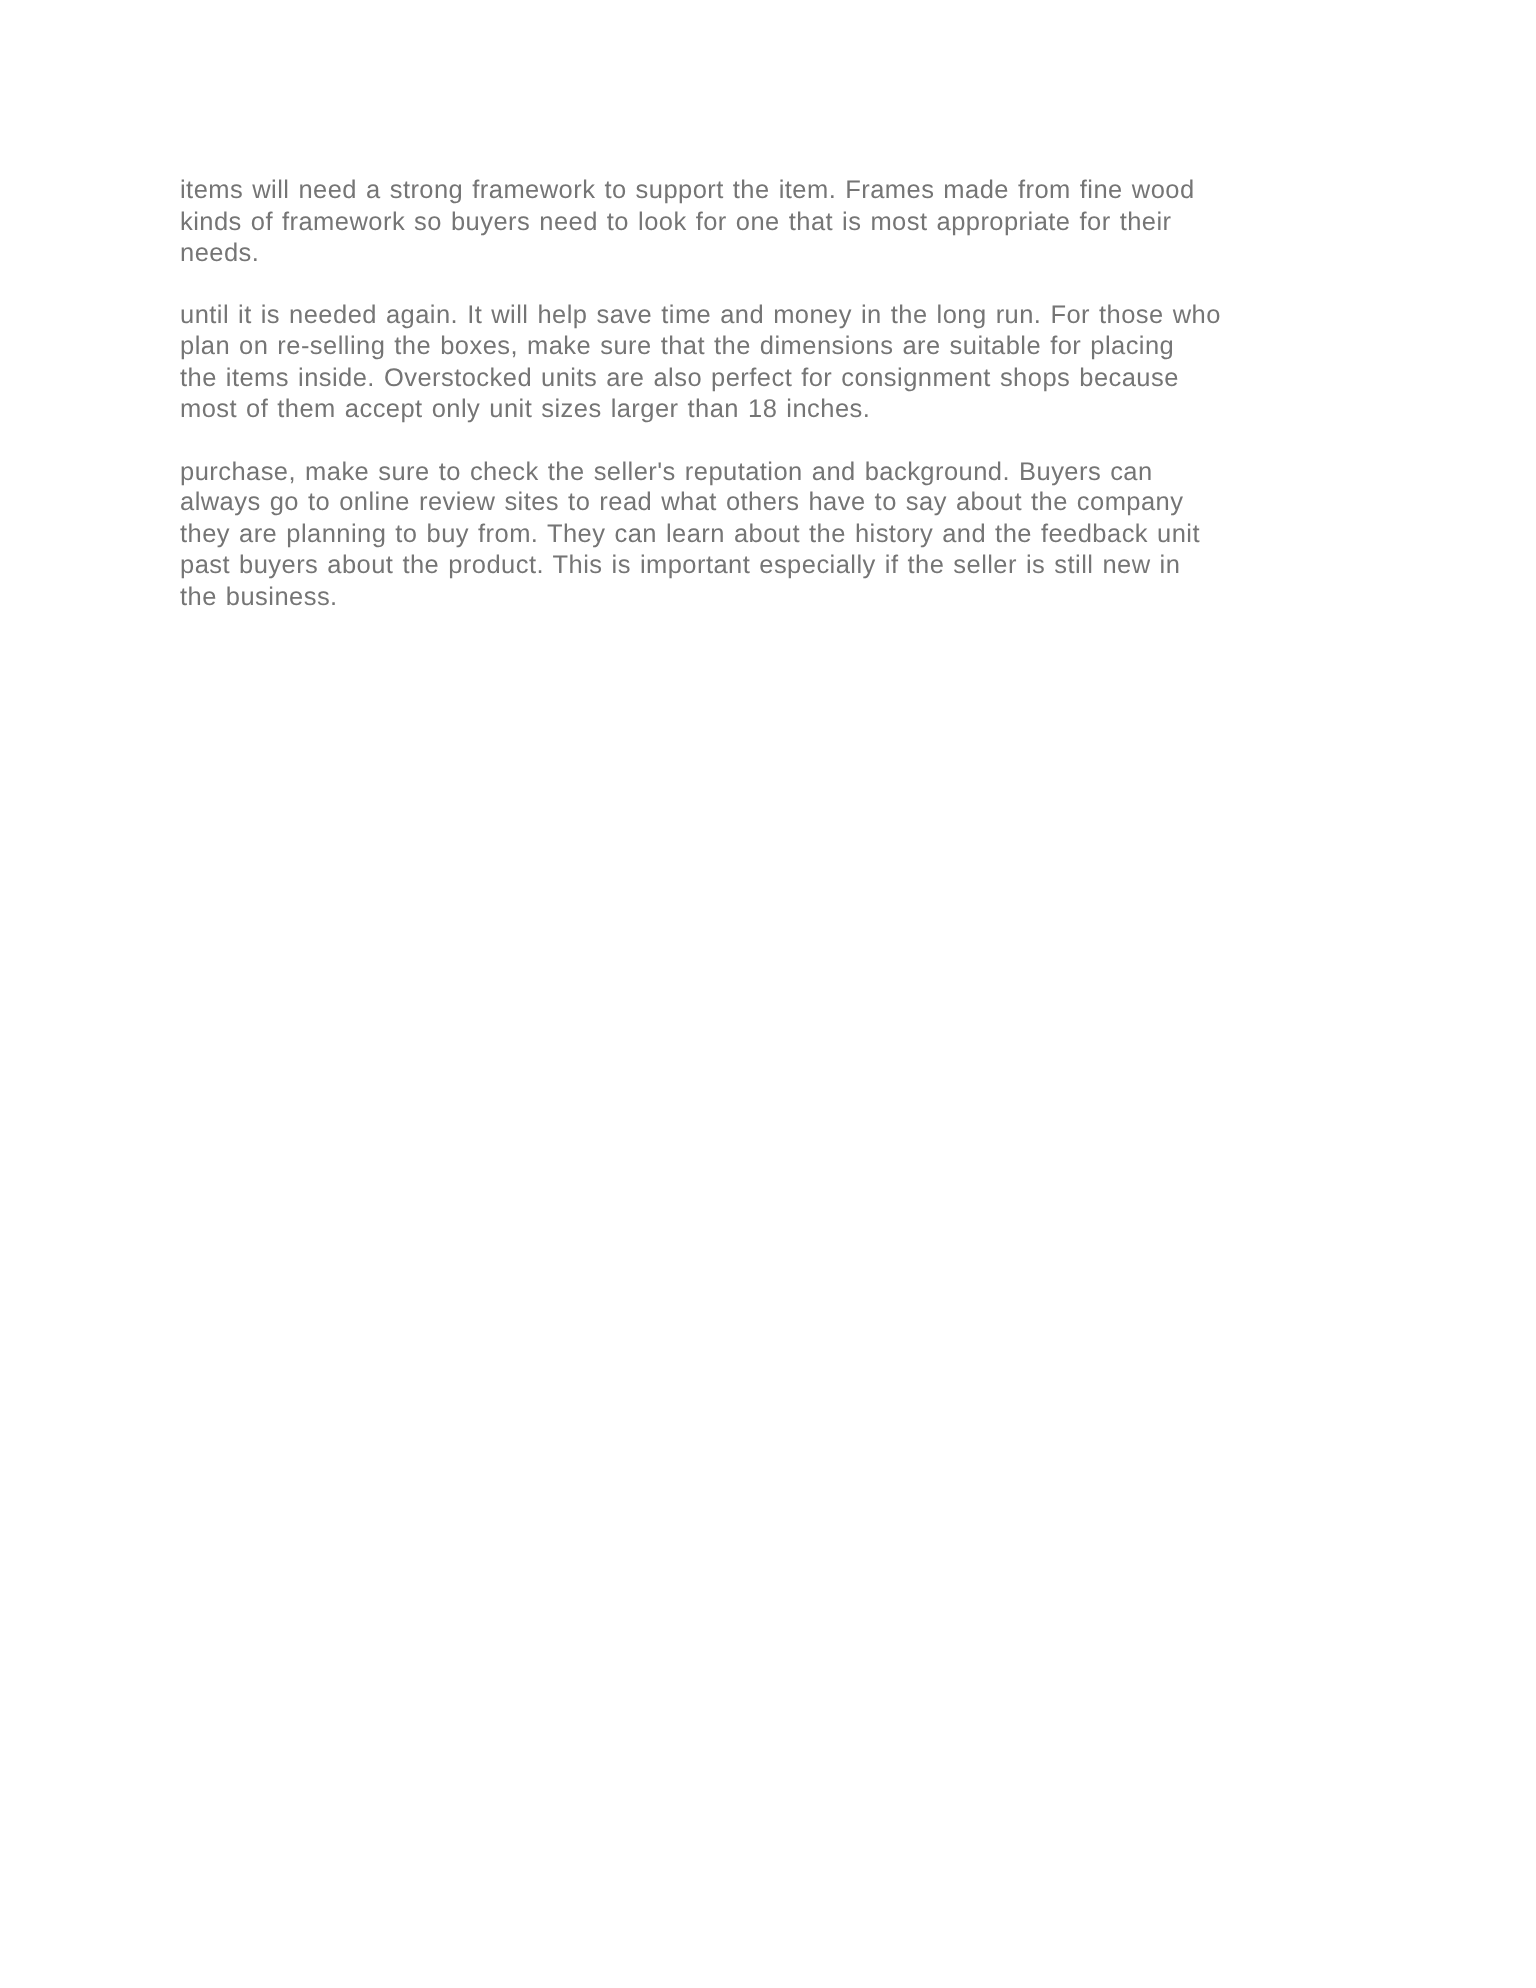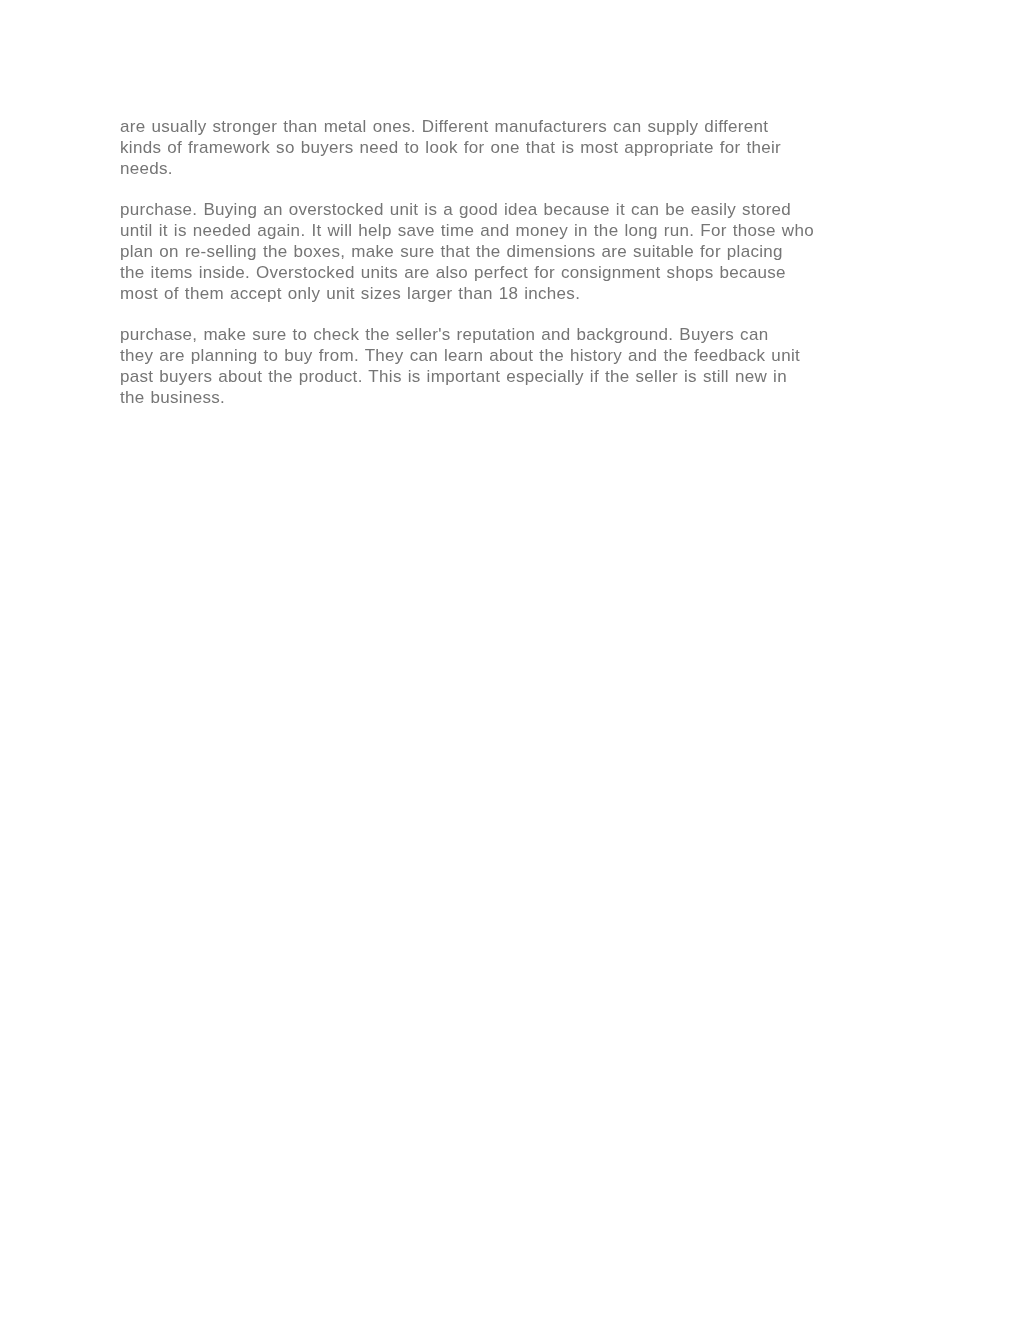--- a/index.html
+++ b/index.html
@@ -34,34 +34,34 @@
     white-space: nowrap;
   }
 </style>
 </head>
 <body>
 
 <div class="page">
   <div class="content">
 
     <div class="paragraph">
-      <div class="text-line">are usually stronger than metal ones. Different manufacturers can supply different</div>
+      <div class="text-line">items will need a strong framework to support the item. Frames made from fine wood</div>
       <div class="text-line">kinds of framework so buyers need to look for one that is most appropriate for their</div>
       <div class="text-line">needs.</div>
     </div>
 
     <div class="paragraph">
-      <div class="text-line">purchase. Buying an overstocked unit is a good idea because it can be easily stored</div>
       <div class="text-line">until it is needed again. It will help save time and money in the long run. For those who</div>
       <div class="text-line">plan on re-selling the boxes, make sure that the dimensions are suitable for placing</div>
       <div class="text-line">the items inside. Overstocked units are also perfect for consignment shops because</div>
       <div class="text-line">most of them accept only unit sizes larger than 18 inches.</div>
     </div>
 
     <div class="paragraph">
       <div class="text-line">purchase, make sure to check the seller's reputation and background. Buyers can</div>
+      <div class="text-line">always go to online review sites to read what others have to say about the company</div>
       <div class="text-line">they are planning to buy from. They can learn about the history and the feedback unit</div>
       <div class="text-line">past buyers about the product. This is important especially if the seller is still new in</div>
       <div class="text-line">the business.</div>
     </div>
 
   </div>
 </div>
 
 </body></html>

